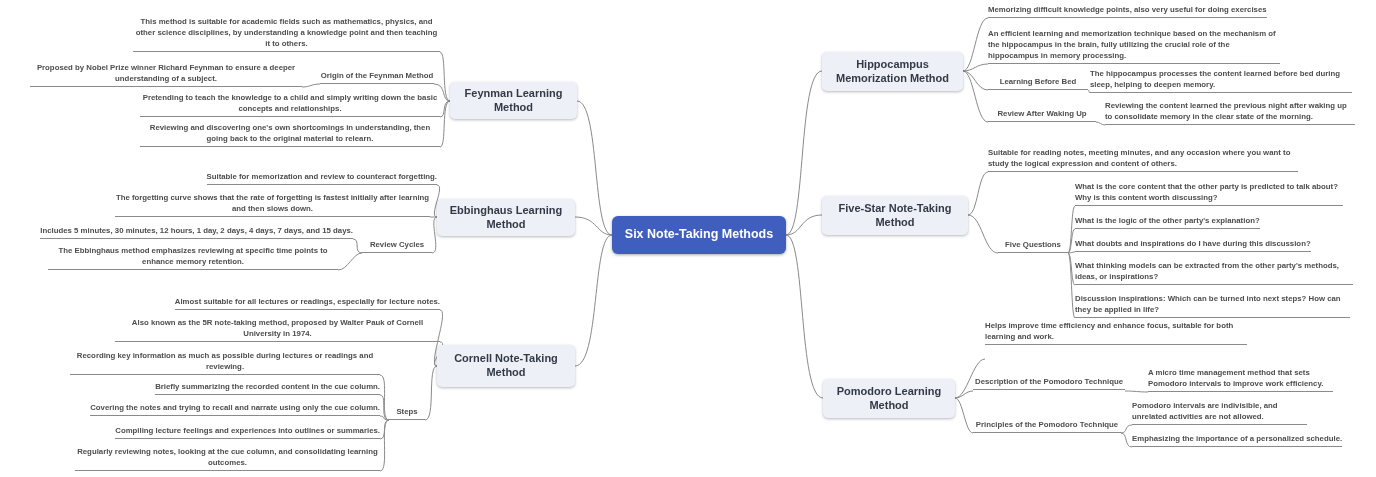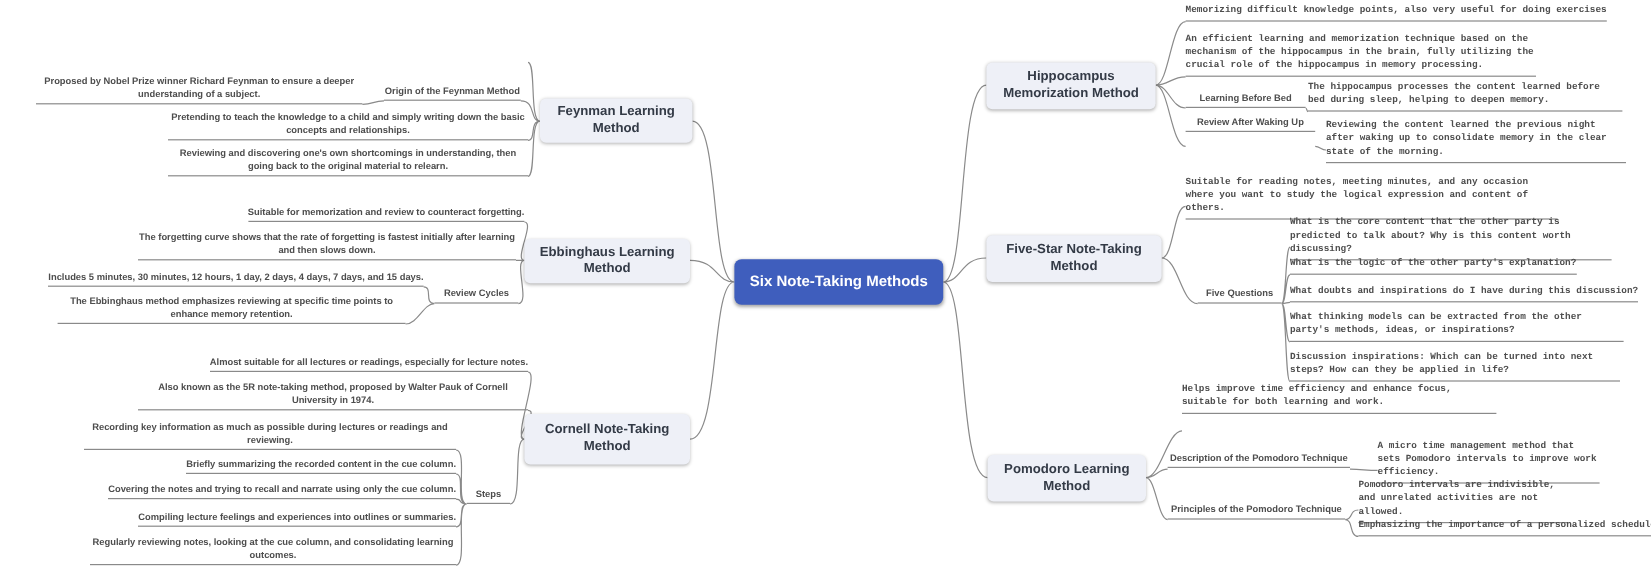--- a/index.html
+++ b/index.html
@@ -3,21 +3,21 @@
 <meta charset="utf-8">
 <style>
   html,body{margin:0;padding:0;background:#fff;}
   .canvas{position:relative;width:1376px;height:477px;background:var(--canvas-bg,#ffffff);
           font-family:"Liberation Sans",sans-serif;overflow:hidden;}
   svg.links{position:absolute;left:0;top:0;}
   svg.links path{stroke:var(--line,#8a8a8a);stroke-width:1;fill:none;}
   .leaf{position:absolute;font-size:7.8px;font-weight:bold;color:var(--leaf-text,#4d4d4d);
         line-height:11px;padding-bottom:2px;border-bottom:1px solid var(--line,#8a8a8a);}
   .L{text-align:center;}
-  .R{text-align:left;font-family:Liberation Mono, monospace;}
+  .R{text-align:left;}
   .nw{white-space:nowrap;}
   .lbl{text-align:center;}
   .topic{position:absolute;display:flex;align-items:center;justify-content:center;text-align:center;
          background:var(--topic-bg,#eef0f7);color:var(--topic-text,#333a46);font-weight:bold;
          font-size:11px;line-height:1.25;border-radius:5px;box-shadow:0 1px 3px rgba(0,0,0,.28);
          padding:0 8px;box-sizing:border-box;}
   .topic.center{background:var(--center-bg,#3f5ebd);color:var(--center-text,#fff);
                 font-size:12.5px;border-radius:6px;box-shadow:0 1px 3px rgba(0,0,0,.35);text-align:right;}
 </style>
 </head>
@@ -74,20 +74,21 @@
 
   <div class="topic center" style="left:612px;top:216px;width:174px;height:38px">Six Note-Taking Methods</div>
 
   <div class="topic" style="left:450px;top:82px;width:127px;height:37px">Feynman Learning Method</div>
   <div class="topic" style="left:437px;top:199px;width:138px;height:37px">Ebbinghaus Learning Method</div>
   <div class="topic" style="left:437px;top:345px;width:138px;height:42px">Cornell Note-Taking Method</div>
   <div class="topic" style="left:822px;top:52px;width:141px;height:39px">Hippocampus Memorization Method</div>
   <div class="topic" style="left:822px;top:196px;width:146px;height:39px">Five-Star Note-Taking Method</div>
   <div class="topic" style="left:823px;top:379px;width:132px;height:39px">Pomodoro Learning Method</div>
 
+  <div class="leaf L" style="right:936px;top:16px;width:307px">This method is suitable for academic fields such as mathematics, physics, and other science disciplines, by understanding a knowledge point and then teaching it to others.</div>
   <div class="leaf lbl" style="right:942px;top:70px;width:114px">Origin of the Feynman Method</div>
   <div class="leaf L" style="right:1074px;top:62px;width:272px">Proposed by Nobel Prize winner Richard Feynman to ensure a deeper understanding of a subject.</div>
   <div class="leaf L" style="right:936px;top:92px;width:300px">Pretending to teach the knowledge to a child and simply writing down the basic concepts and relationships.</div>
   <div class="leaf L nw" style="right:939px;top:171px">Suitable for memorization and review to counteract forgetting.</div>
 
   <div class="leaf L" style="right:936px;top:122px;width:300px">Reviewing and discovering one's own shortcomings in understanding, then going back to the original material to relearn.</div>
   <div class="leaf L" style="right:946px;top:192px;width:315px">The forgetting curve shows that the rate of forgetting is fastest initially after learning and then slows down.</div>
   <div class="leaf lbl" style="right:944px;top:239px;width:70px">Review Cycles</div>
   <div class="leaf L nw" style="right:1023px;top:225px">Includes 5 minutes, 30 minutes, 12 hours, 1 day, 2 days, 4 days, 7 days, and 15 days.</div>
   <div class="leaf L" style="right:1038px;top:245px;width:290px">The Ebbinghaus method emphasizes reviewing at specific time points to enhance memory retention.</div>
@@ -98,21 +99,21 @@
   <div class="leaf L" style="right:996px;top:350px;width:310px">Recording key information as much as possible during lectures or readings and reviewing.</div>
   <div class="leaf L nw" style="right:996px;top:381px">Briefly summarizing the recorded content in the cue column.</div>
   <div class="leaf L nw" style="right:996px;top:402px">Covering the notes and trying to recall and narrate using only the cue column.</div>
   <div class="leaf L nw" style="right:996px;top:425px">Compiling lecture feelings and experiences into outlines or summaries.</div>
   <div class="leaf L" style="right:996px;top:446px;width:305px">Regularly reviewing notes, looking at the cue column, and consolidating learning outcomes.</div>
 
   <div class="leaf R nw" style="left:988px;top:4px">Memorizing difficult knowledge points, also very useful for doing exercises</div>
   <div class="leaf R" style="left:988px;top:28px;width:292px">An efficient learning and memorization technique based on the mechanism of the hippocampus in the brain, fully utilizing the crucial role of the hippocampus in memory processing.</div>
   <div class="leaf lbl" style="left:988px;top:76px;width:100px">Learning Before Bed</div>
   <div class="leaf R" style="left:1090px;top:68px;width:262px">The hippocampus processes the content learned before bed during sleep, helping to deepen memory.</div>
-  <div class="leaf lbl" style="left:988px;top:96px;width:108px">Review After Waking Up</div>
+  <div class="leaf lbl" style="left:988px;top:108px;width:108px">Review After Waking Up</div>
   <div class="leaf R" style="left:1105px;top:100px;width:250px">Reviewing the content learned the previous night after waking up to consolidate memory in the clear state of the morning.</div>
 
   <div class="leaf R" style="left:988px;top:147px;width:310px">Suitable for reading notes, meeting minutes, and any occasion where you want to study the logical expression and content of others.</div>
   <div class="leaf lbl" style="left:998px;top:239px;width:70px">Five Questions</div>
   <div class="leaf R" style="left:1075px;top:181px;width:268px">What is the core content that the other party is predicted to talk about? Why is this content worth discussing?</div>
   <div class="leaf R nw" style="left:1075px;top:215px">What is the logic of the other party's explanation?</div>
   <div class="leaf R nw" style="left:1075px;top:238px">What doubts and inspirations do I have during this discussion?</div>
   <div class="leaf R" style="left:1075px;top:260px;width:278px">What thinking models can be extracted from the other party's methods, ideas, or inspirations?</div>
   <div class="leaf R" style="left:1075px;top:293px;width:275px">Discussion inspirations: Which can be turned into next steps? How can they be applied in life?</div>
 

